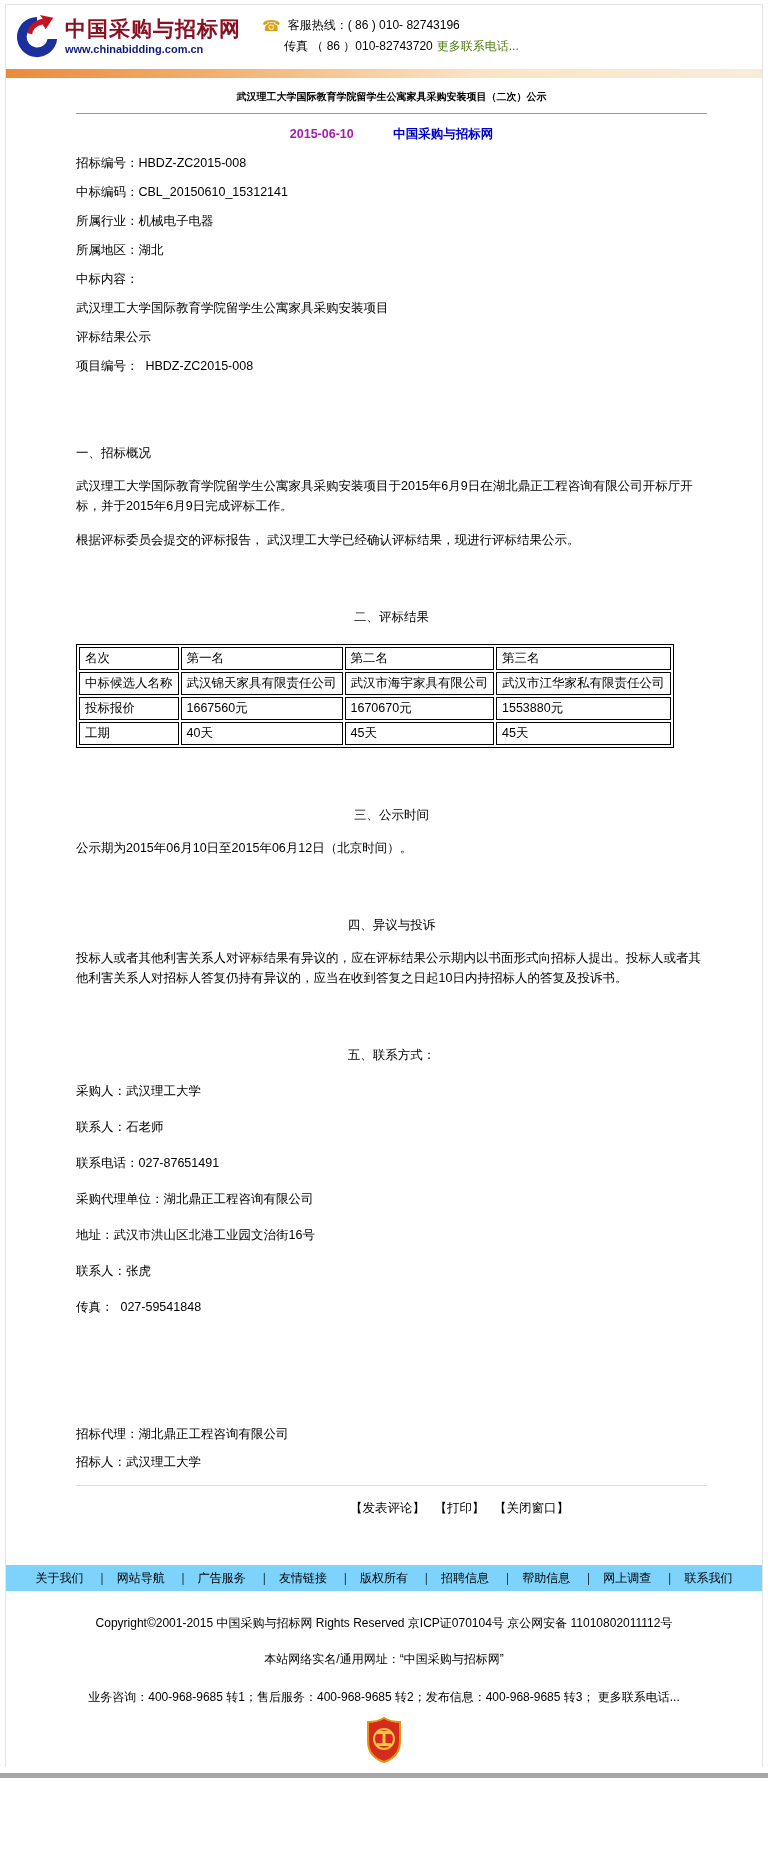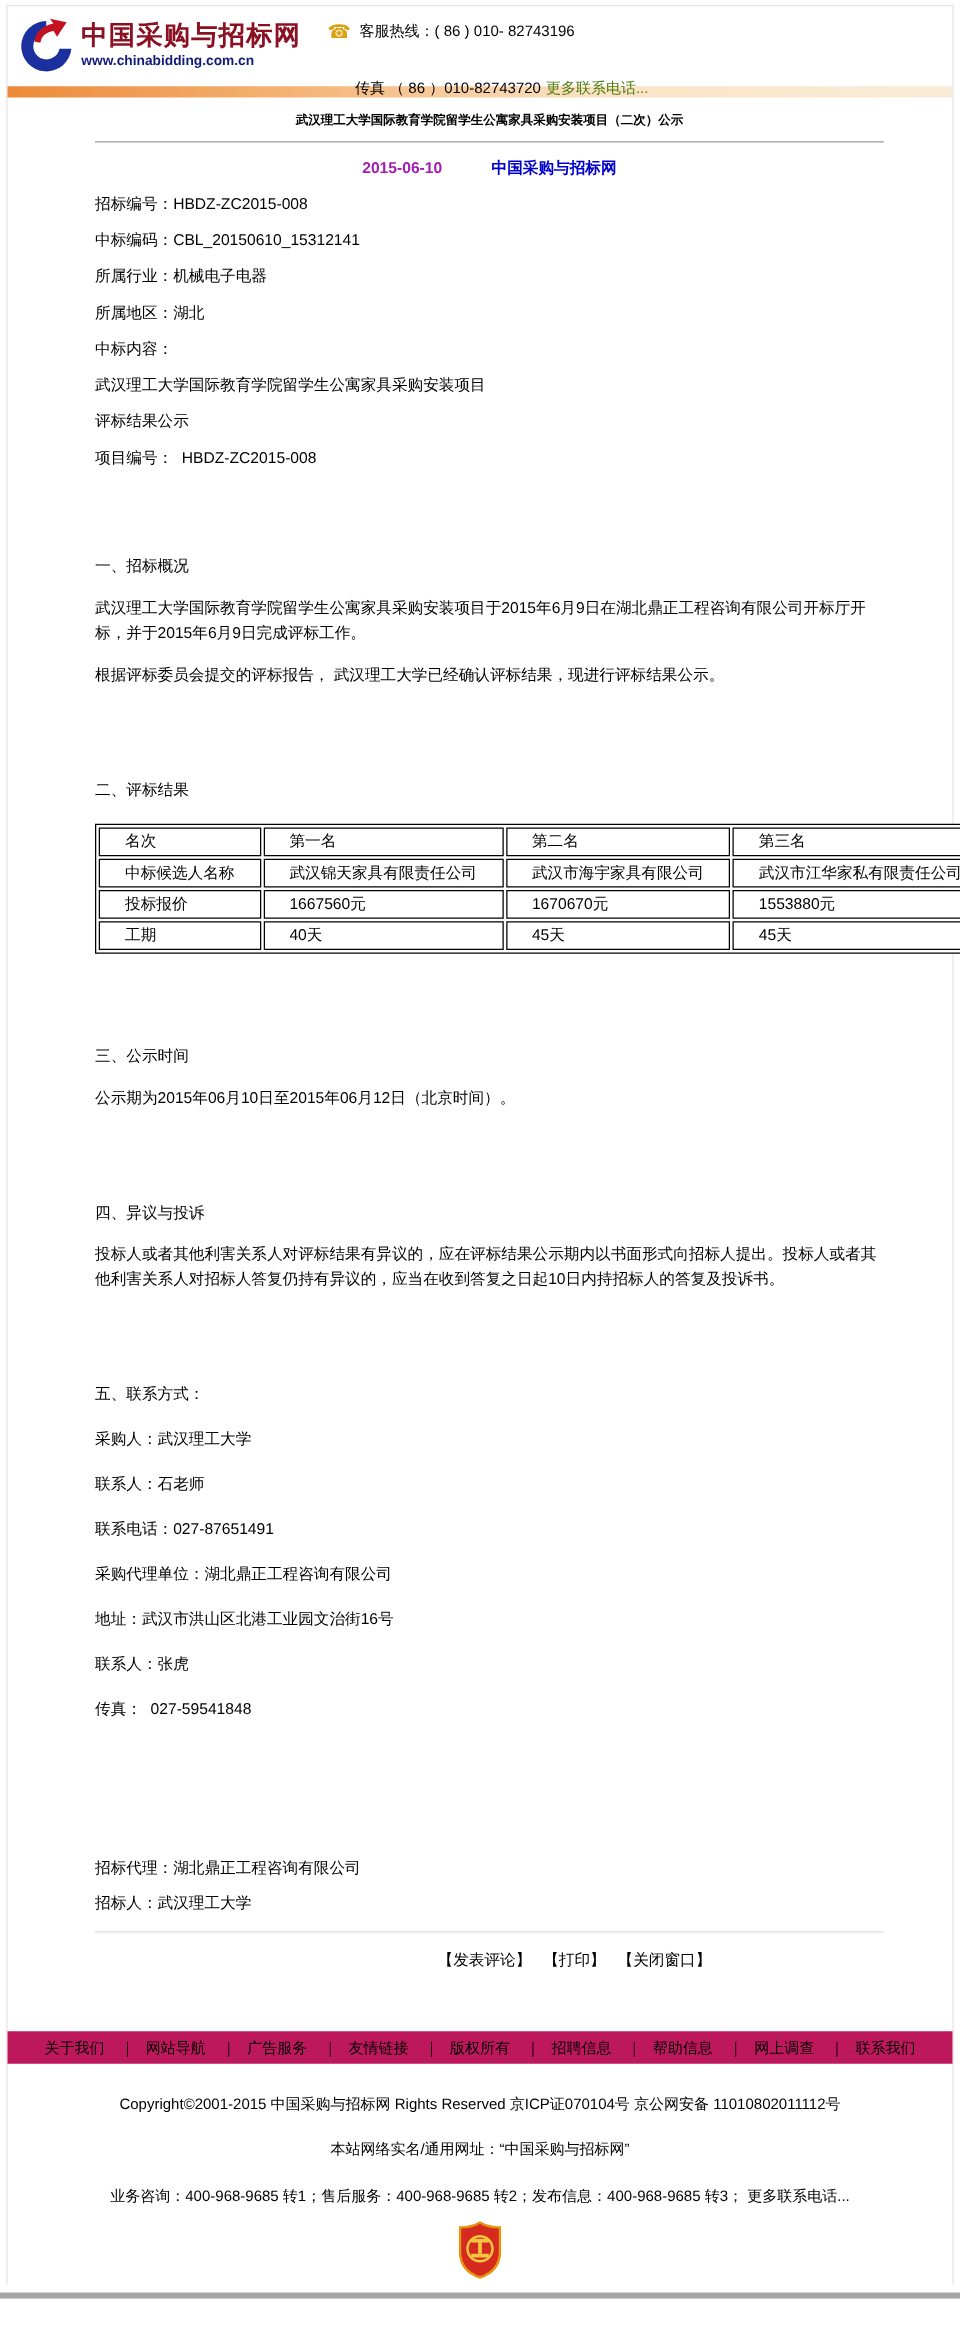--- a/index.html
+++ b/index.html
@@ -12,50 +12,50 @@
 
   
   .header { position:relative; height:64px; }
   .logo { position:absolute; left:8px; top:9px; display:flex; align-items:center; cursor:pointer; }
   .logo-mark { width:46px; height:46px; margin-right:5px; }
   .logo-cn { font-size:21px; font-weight:bold; color:#8b1022; letter-spacing:1px; line-height:24px; }
   .logo-url { font-size:11px; font-weight:bold; color:#101c7a; line-height:17px; }
   .contact { position:absolute; left:256px; top:10px; font-size:12px; line-height:21px; }
   .contact .row { display:flex; align-items:center; }
   .phone-ico { color:#d8a012; font-size:15px; margin-right:7px; }
-  .fax-line { padding-left:22px;margin-top:24px; }
+  .fax-line { padding-left:22px; }
   .more-link { color:#4d7c0f; cursor:pointer; margin-left:4px; }
   .band { height:9px; background:linear-gradient(90deg,#ec8a3a 0%,#f3b070 28%,#fbe3c4 62%,#f8ecd9 100%); }
 
   
   .content { padding:0 55px 0 70px; font-size:12.5px; }
   .title { text-align:center; font-weight:bold; font-size:10px; margin:10px 0 0; line-height:17px; }
   .rule { border:none; border-top:1px solid #9a9a9a; margin:8px 0 0; }
   .dateline { text-align:center; font-weight:bold; margin-top:12px; line-height:17px; }
   .date { color:#a21caf; margin-right:36px; }
   .src { color:#0000cc; }
   p { white-space:pre-wrap; }
   p.line { margin:12px 0; line-height:17px; }
   p.body { margin:14px 0; line-height:20px; }
-  p.sec { margin:74px 0 0; line-height:17px; }
+  p.sec { margin:59px 0 0; line-height:17px;text-align:center; }
   p.sec1 { margin:70px 0 0; line-height:17px; }
   p.contactline { margin:19px 0; line-height:17px; }
 
   table.result { border-collapse:separate; border-spacing:2px; border:1px solid #000; margin-top:18px; background:#fff; }
-  table.result td { border:1px solid #000; padding:1px 20px; font-size:12.5px; height:19px; white-space:nowrap; }
+  table.result td { border:1px solid #000; padding:1px 5px; font-size:12.5px; height:19px; white-space:nowrap; }
   .c0{width:80px}.c1{width:136px}.c2{width:121px}.c3{width:144px}
 
   .closing { margin-top:110px; }
   .closing p { margin:11px 0; line-height:17px; }
   .divider { border:none; border-top:1px solid #ddd; margin:14px 0 0; }
   .actions { text-align:right; padding-right:138px; margin-top:14px; font-size:12.5px; line-height:17px; }
   .actions a { color:#000; text-decoration:none; cursor:pointer; margin-left:6px; }
 
   
-  .fnav { margin-top:48px; background:#be185d; height:26px; line-height:26px; text-align:center; font-size:12px; }
+  .fnav { margin-top:48px; background:#7dd3fc; height:26px; line-height:26px; text-align:center; font-size:12px; }
   .fnav span.item { cursor:pointer; }
   .fnav span.item + span.item::before { content:"｜"; margin:0 9px; color:#000; cursor:default; }
   .fline { text-align:center; font-size:12px; line-height:16px; }
   .copyright { margin-top:24px; }
   .realname { margin-top:20px;text-align:center; }
   .service { margin-top:22px; }
   .seal-wrap { text-align:center; margin-top:12px; }
   .bottom-bar { height:5px; background:#a6a6a6; margin-top:6px; }
 </style>
 </head>

